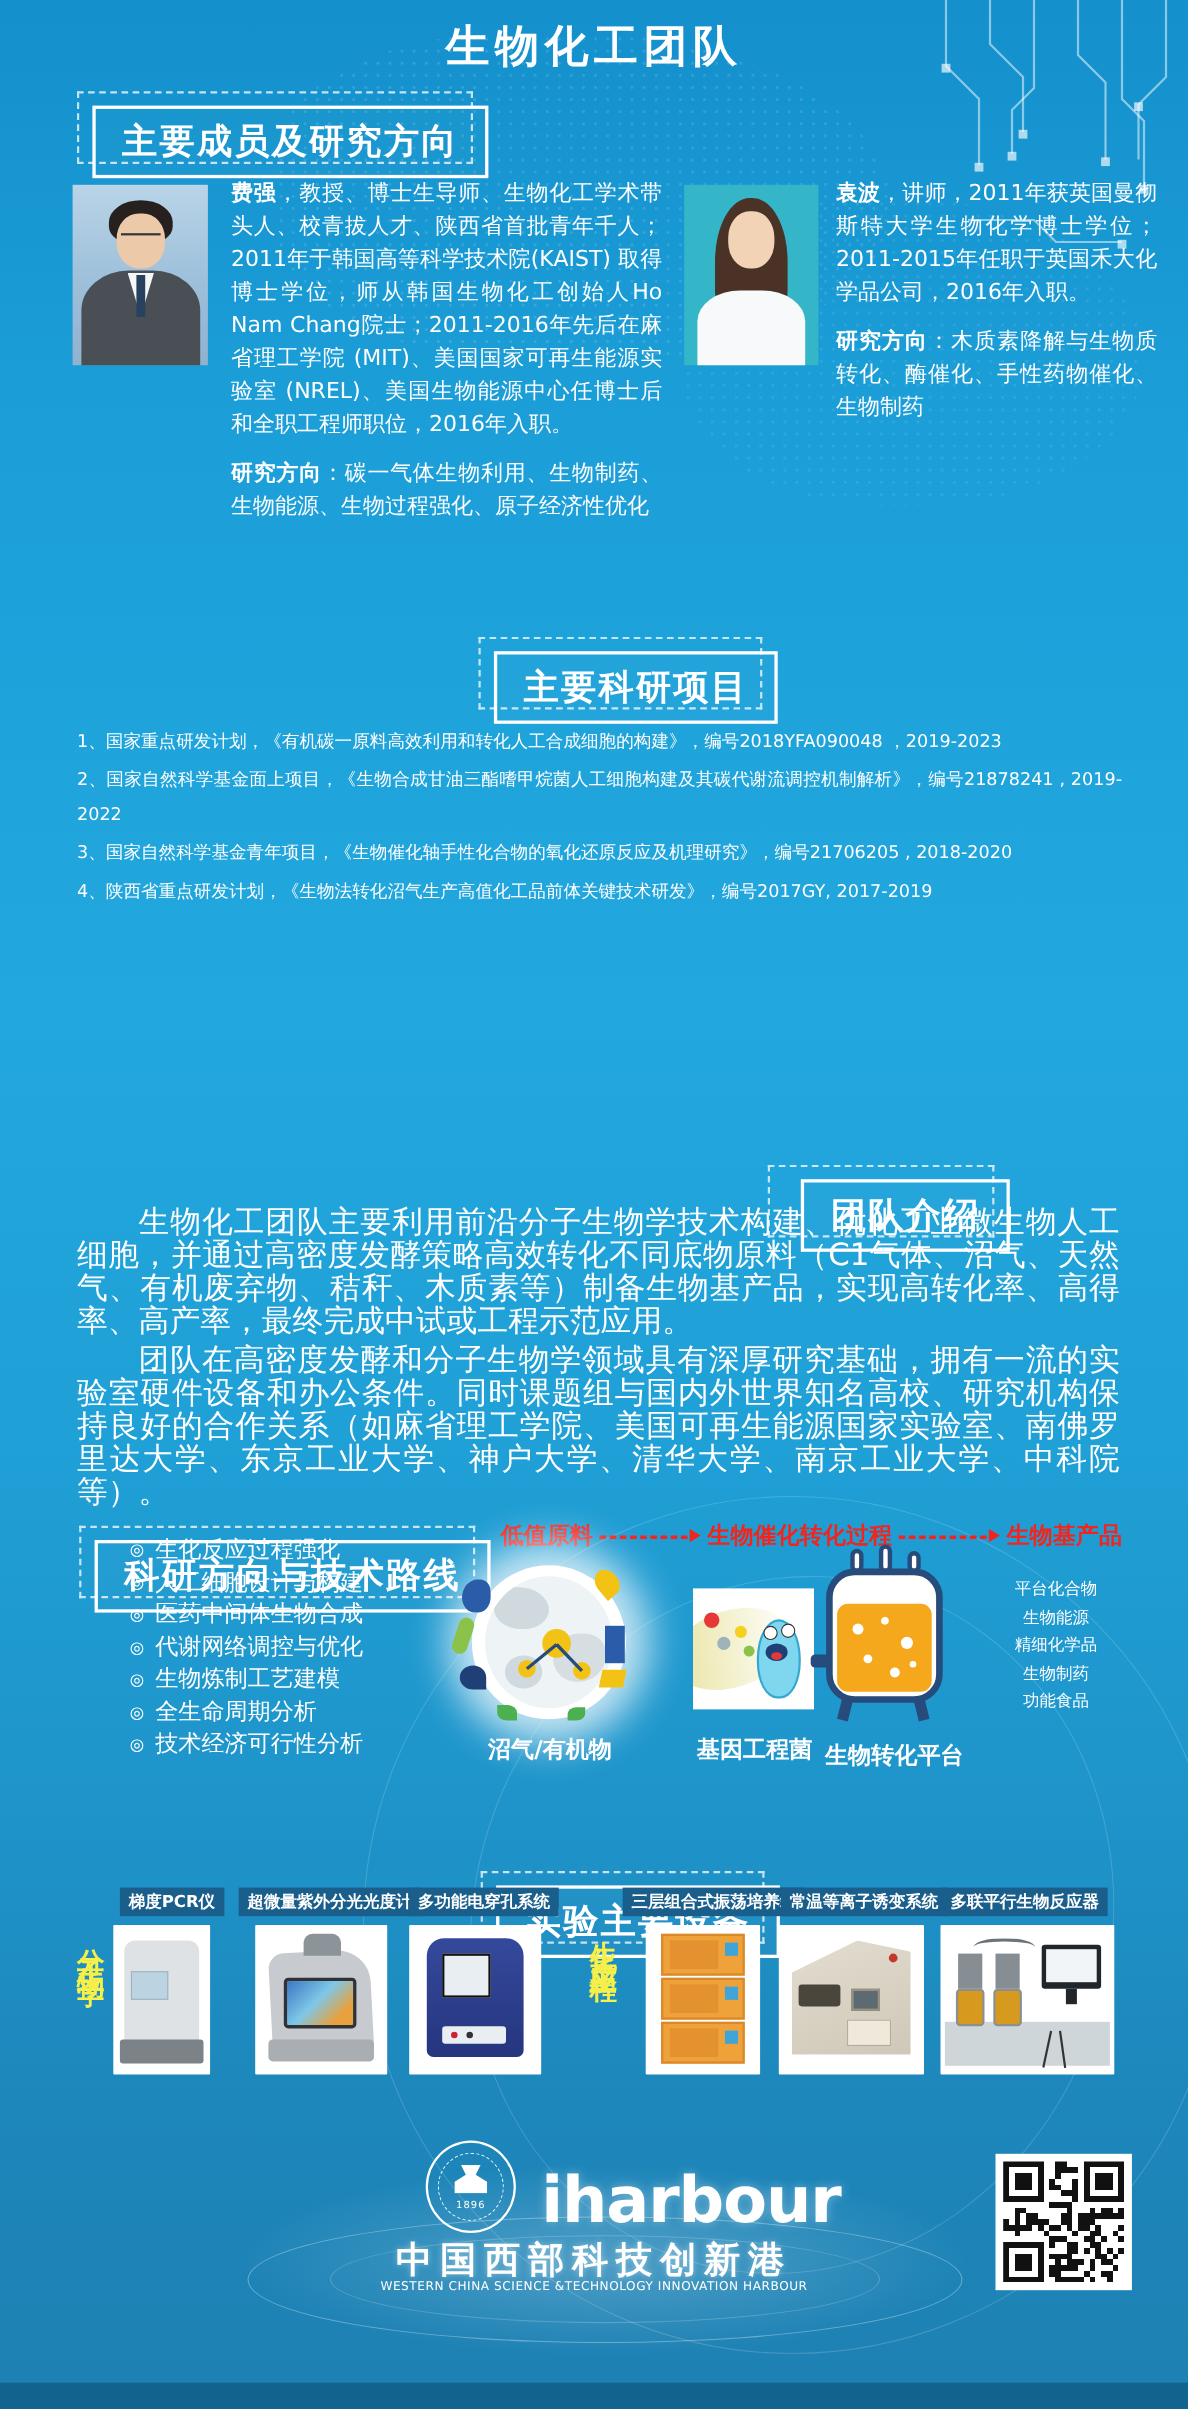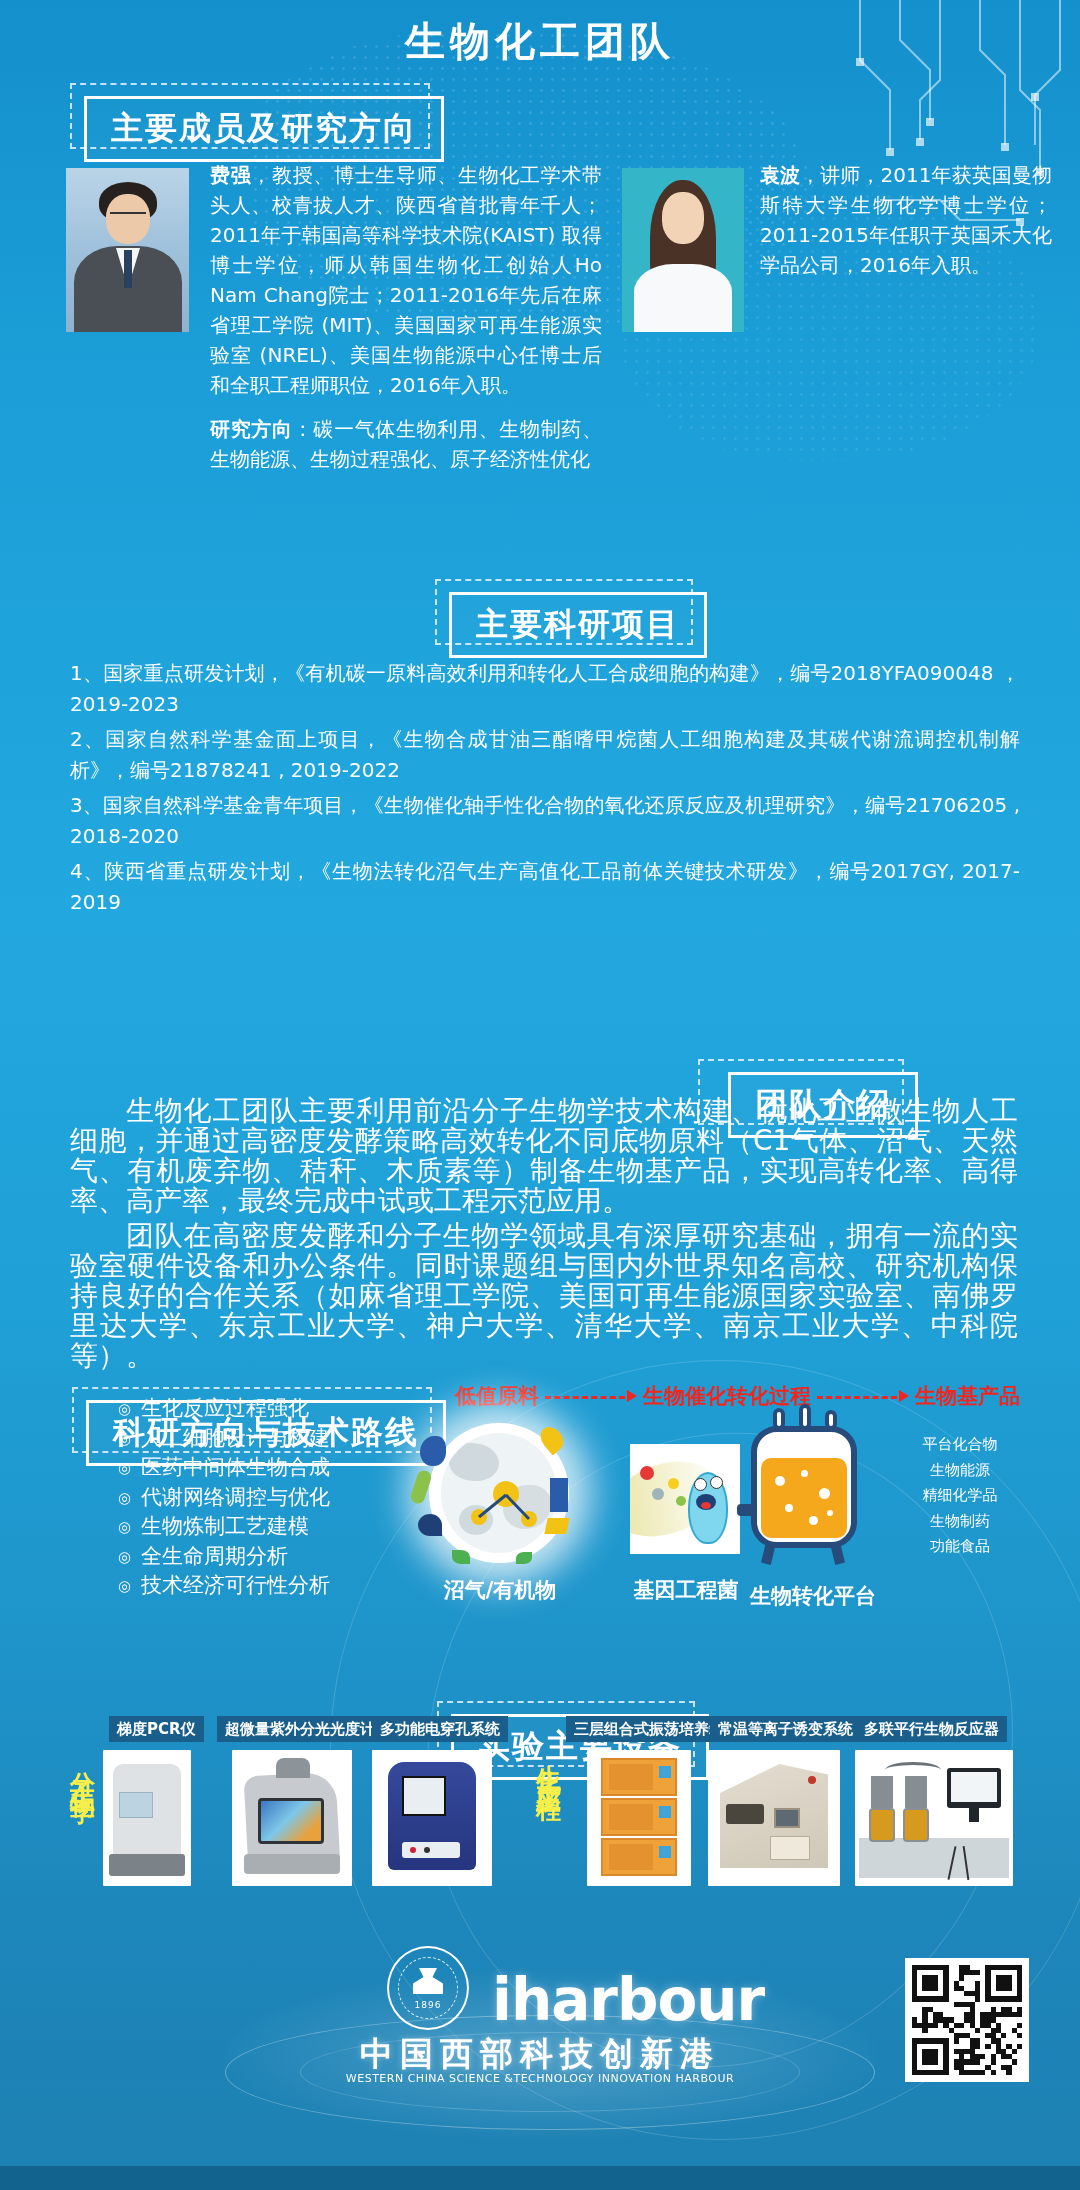--- a/index.html
+++ b/index.html
@@ -14,21 +14,21 @@
   .dots{background-image:radial-gradient(circle,rgba(255,255,255,.45) 1.1px,transparent 1.6px);background-size:11px 11px;opacity:.28;border-radius:40% 55% 50% 45%;}
   .globe-wire{border:1px solid rgba(255,255,255,.16);border-radius:50%;}
   .ellipse-ring{border:1px solid rgba(255,255,255,.32);border-radius:50%;}
   
   .badge-outer{position:relative;display:inline-block;}
   .badge-outer::before{content:'';position:absolute;left:-14px;top:-13px;right:14px;bottom:13px;border:2px dashed rgba(255,255,255,.75);}
   .badge-inner{position:relative;border:3px solid #fff;padding:8px 24px;font-size:32px;font-weight:bold;letter-spacing:2px;background:rgba(255,255,255,.02);}
   
   .bio{font-size:20px;line-height:30px;text-align:justify;}
   .bio b{font-weight:bold;}
-  .proj p{margin:0 0 4px 0;font-size:20px;line-height:31px;text-align:justify;}
+  .proj p{margin:0 0 4px 0;font-size:16px;line-height:31px;text-align:justify;}
   .intro p{margin:0 0 5px 0;font-size:28px;line-height:30px;text-align:justify;text-indent:2em;}
   .bullets{list-style:none;margin:0;padding:0;}
   .bullets li{font-size:21px;line-height:28.5px;font-weight:500;}
   .bullets li .dot{display:inline-block;margin-right:10px;font-size:15px;vertical-align:1px;}
   
   .flow{display:flex;align-items:center;color:#f3241d;font-weight:bold;font-size:21px;white-space:nowrap;}
   .flow .dash{flex:1;border-top:3px dashed #f3241d;margin:0 2px 0 6px;position:relative;top:1px;}
   .flow .arrowhead{width:0;height:0;border-left:10px solid #f3241d;border-top:6px solid transparent;border-bottom:6px solid transparent;margin-right:6px;}
   .product-list div{font-size:15px;line-height:25.5px;text-align:center;}
   .diagram-label{font-size:21px;font-weight:bold;text-align:center;}
@@ -109,20 +109,21 @@
   
   <div class="abs" style="left:622px;top:168px;width:122px;height:164px;background:#35b6c8;overflow:hidden;">
     <div class="abs" style="left:28px;top:12px;width:66px;height:120px;background:#4a3326;border-radius:48% 48% 30% 30%;"></div>
     <div class="abs" style="left:40px;top:24px;width:42px;height:52px;background:#f2d3b5;border-radius:46%;"></div>
     <div class="abs" style="left:12px;top:96px;width:98px;height:70px;background:#f7f9fa;border-radius:40% 40% 0 0;"></div>
   </div>
 
   
   <div class="abs bio" style="left:760px;top:160px;width:292px;">
     <p style="margin:0;"><b>袁波</b><span>，讲师，2011年获英国曼彻斯特大学生物化学博士学位；2011-2015年任职于英国禾大化学品公司，2016年入职。</span></p>
+    <p style="margin:14px 0 0 0;"><b>研究方向</b><span>：木质素降解与生物质转化、酶催化、手性药物催化、生物制药</span></p>
   </div>
 
   
   <div class="abs badge-outer" style="left:84px;top:592px;">
     <div class="badge-inner">主要科研项目</div>
   </div>
   <div class="abs proj" style="left:70px;top:658px;width:950px;">
     <p>1、国家重点研发计划，《有机碳一原料高效利用和转化人工合成细胞的构建》，编号2018YFA090048 ，2019-2023</p>
     <p>2、国家自然科学基金面上项目，《生物合成甘油三酯嗜甲烷菌人工细胞构建及其碳代谢流调控机制解析》，编号21878241 , 2019-2022</p>
     <p>3、国家自然科学基金青年项目，《生物催化轴手性化合物的氧化还原反应及机理研究》，编号21706205 , 2018-2020</p>

